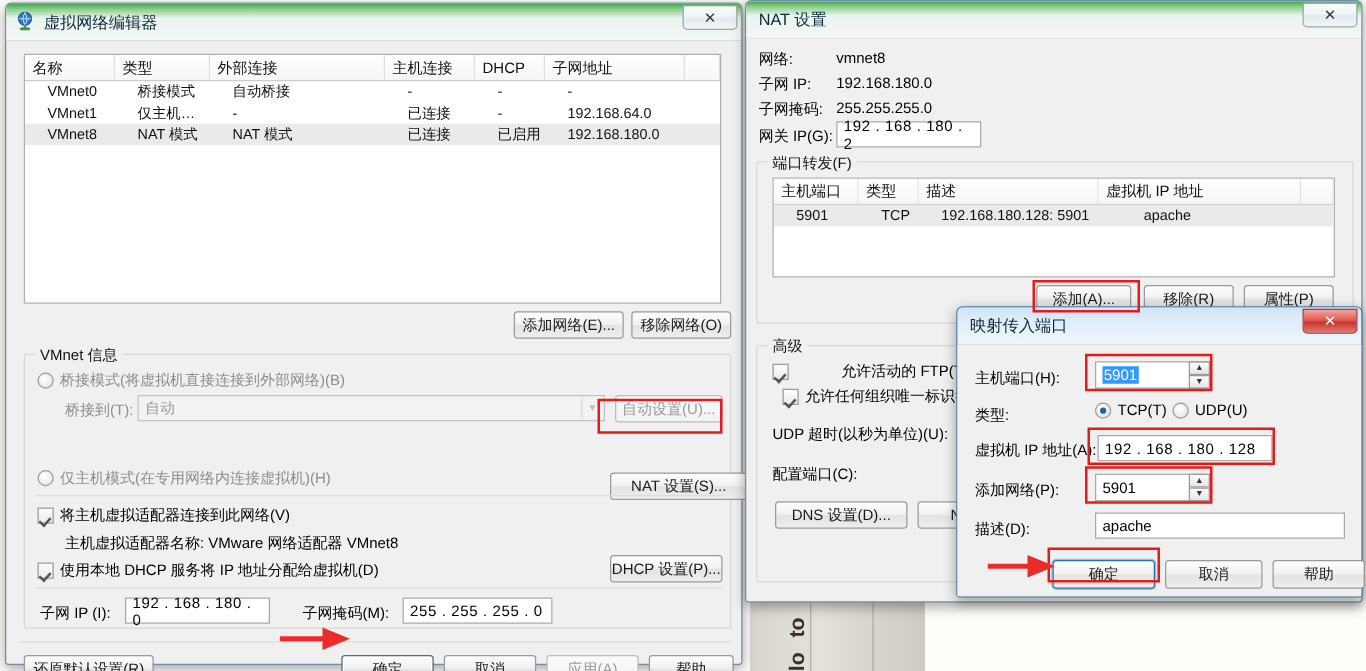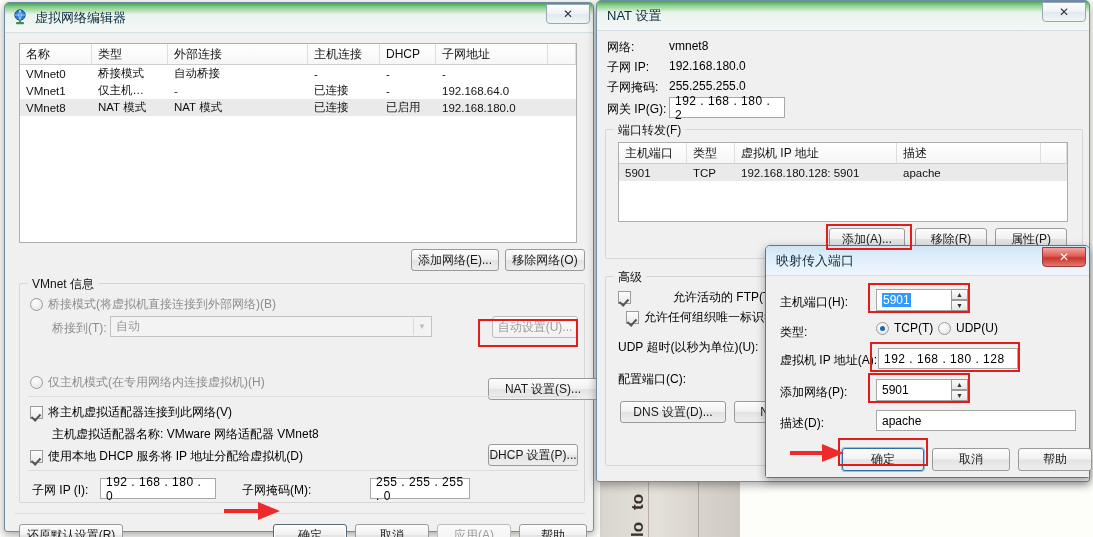--- a/index.html
+++ b/index.html
@@ -174,21 +174,21 @@
     border-bottom: 1px solid #cdcdcd; }
   .grid .hdr div {
     border-right: 1px solid #dedede;
     padding-left: 6px; display: flex; align-items: center;
     font-size: 12px; color: #111;
     background: linear-gradient(180deg,#ffffff 0%,#f6f6f6 100%);
   }
   .grid .row { display: flex; height: 17px; }
   .grid .row.sel { background: #eaeaea; }
   .grid .row div {
-    padding-left: 6px; display: flex; align-items: center;
+    padding-left: 18px; display: flex; align-items: center;
     font-size: 11.5px; color: #111; overflow: hidden; white-space: nowrap; text-align: center;
   }
 
   
   .redbox {
     position: absolute; border: 2px solid #e21b1b; pointer-events: none;
   }
   .arrow-red { position: absolute; pointer-events: none; }
 </style>
 </head>
@@ -260,21 +260,21 @@
 
     <div class="grp" style="left:14px; top:250px; width:566px; height:220px;">
       <span class="grp-label">VMnet 信息</span>
 
       <div class="radio dim" style="left:10px; top:12px;">
         <span class="dot"></span>
         <span>桥接模式(将虚拟机直接连接到外部网络)(B)</span>
       </div>
 
       <span class="lbl" style="left:32px; top:36px; color:#8d8d8d;">桥接到(T):</span>
-      <div class="combo" style="position:absolute; left:90px; top:32px; width:322px;">
+      <div class="combo" style="position:absolute; left:90px; top:32px; width:374px;">
         <span>自动</span>
         <span class="arrow">▼</span>
       </div>
       <div class="btn disabled" style="position:absolute; left:472px; top:32px; width:86px;">自动设置(U)...</div>
 
       <div class="btn" style="position:absolute; left:468px; top:58px; width:110px;margin-top:36px;">NAT 设置(S)...</div>
 
       <div class="radio dim" style="left:10px; top:90px;">
         <span class="dot"></span>
         <span>仅主机模式(在专用网络内连接虚拟机)(H)</span>
@@ -291,21 +291,21 @@
         <span class="box"></span>
         <span>使用本地 DHCP 服务将 IP 地址分配给虚拟机(D)</span>
       </div>
       <div class="btn" style="position:absolute; left:468px; top:160px; width:90px;">DHCP 设置(P)...</div>
 
       <div class="sep" style="left:8px; top:186px; width:550px;"></div>
 
       <span class="lbl" style="left:12px; top:198px;">子网 IP (I):</span>
       <div class="field ipbox" style="position:absolute; left:80px; top:194px; width:116px;">192 . 168 . 180 . 0</div>
       <span class="lbl" style="left:222px; top:198px;">子网掩码(M):</span>
-      <div class="field ipbox" style="position:absolute; left:302px; top:194px; width:100px;margin-left:48px;">255 . 255 . 255 . 0</div>
+      <div class="field ipbox" style="position:absolute; left:302px; top:194px; width:120px;">255 . 255 . 255 . 0</div>
     </div>
 
     <div class="sep" style="left:10px; top:480px; width:570px;"></div>
 
     <div class="btn" style="position:absolute; left:14px; top:491px; width:104px;">还原默认设置(R)</div>
     <div class="btn default" style="position:absolute; left:268px; top:491px; width:74px;">确定</div>
     <div class="btn" style="position:absolute; left:350px; top:491px; width:74px;">取消</div>
     <div class="btn disabled" style="position:absolute; left:432px; top:491px; width:74px;">应用(A)</div>
     <div class="btn" style="position:absolute; left:514px; top:491px; width:68px;">帮助</div>
   </div>
@@ -330,22 +330,22 @@
     <span class="lbl" style="left:10px; top:70px;">网关 IP(G):</span>
     <div class="field ipbox" style="position:absolute; left:72px; top:66px; width:116px;">192 . 168 . 180 . 2</div>
 
     <div class="grp" style="left:8px; top:98px; width:478px; height:130px;">
       <span class="grp-label">端口转发(F)</span>
 
       <div class="grid" style="left:12px; top:12px; width:450px; height:80px;">
         <div class="hdr">
           <div style="width:68px">主机端口</div>
           <div style="width:48px">类型</div>
+          <div style="width:144px">描述</div>
           <div style="width:162px">虚拟机 IP 地址</div>
-          <div style="width:144px">描述</div>
           <div style="flex:1"></div>
         </div>
         <div class="row sel">
           <div style="width:68px">5901</div>
           <div style="width:48px">TCP</div>
           <div style="width:162px">192.168.180.128: 5901</div>
           <div style="width:144px">apache</div>
         </div>
       </div>
     </div>

